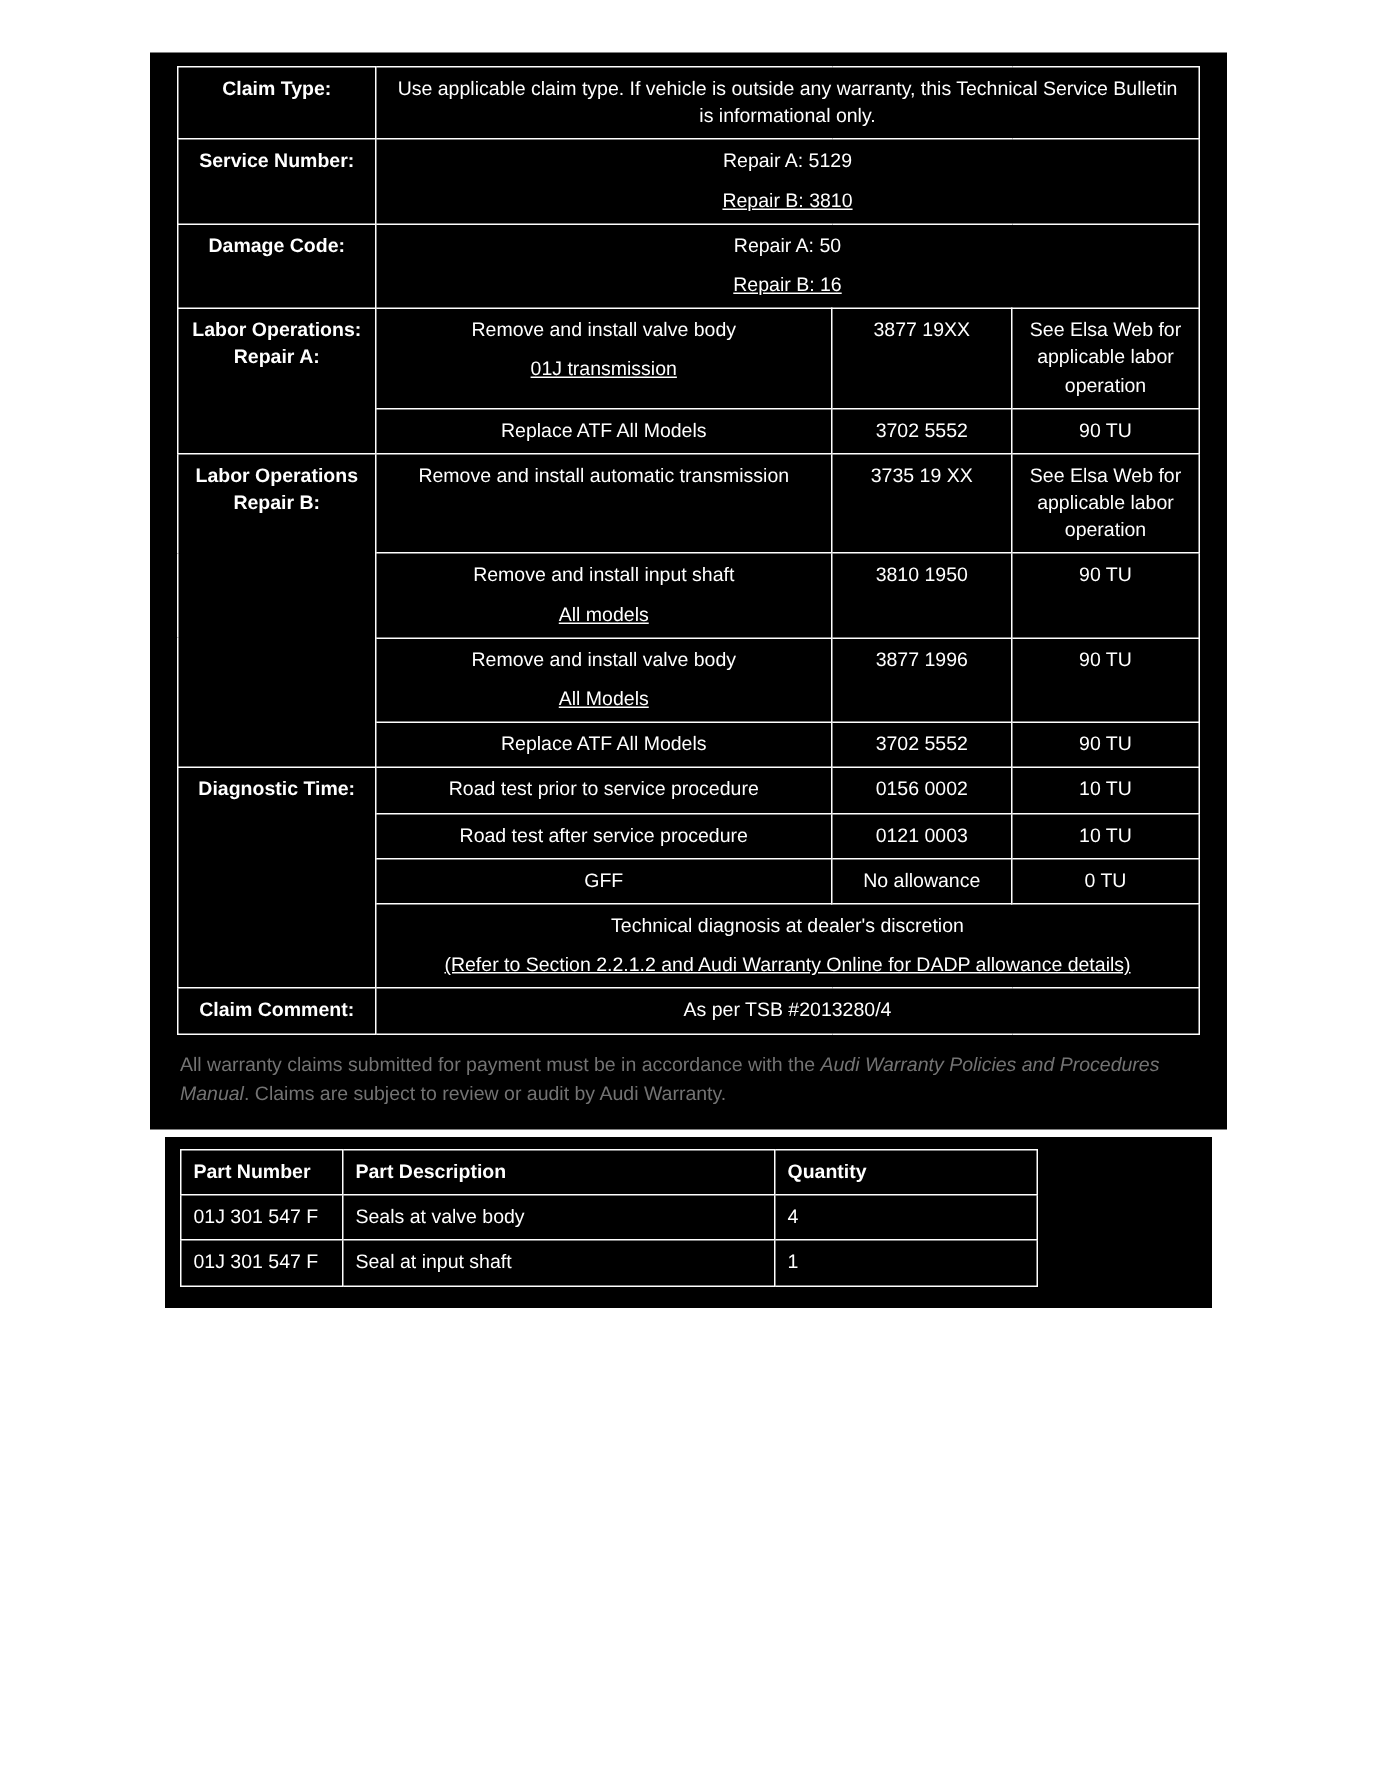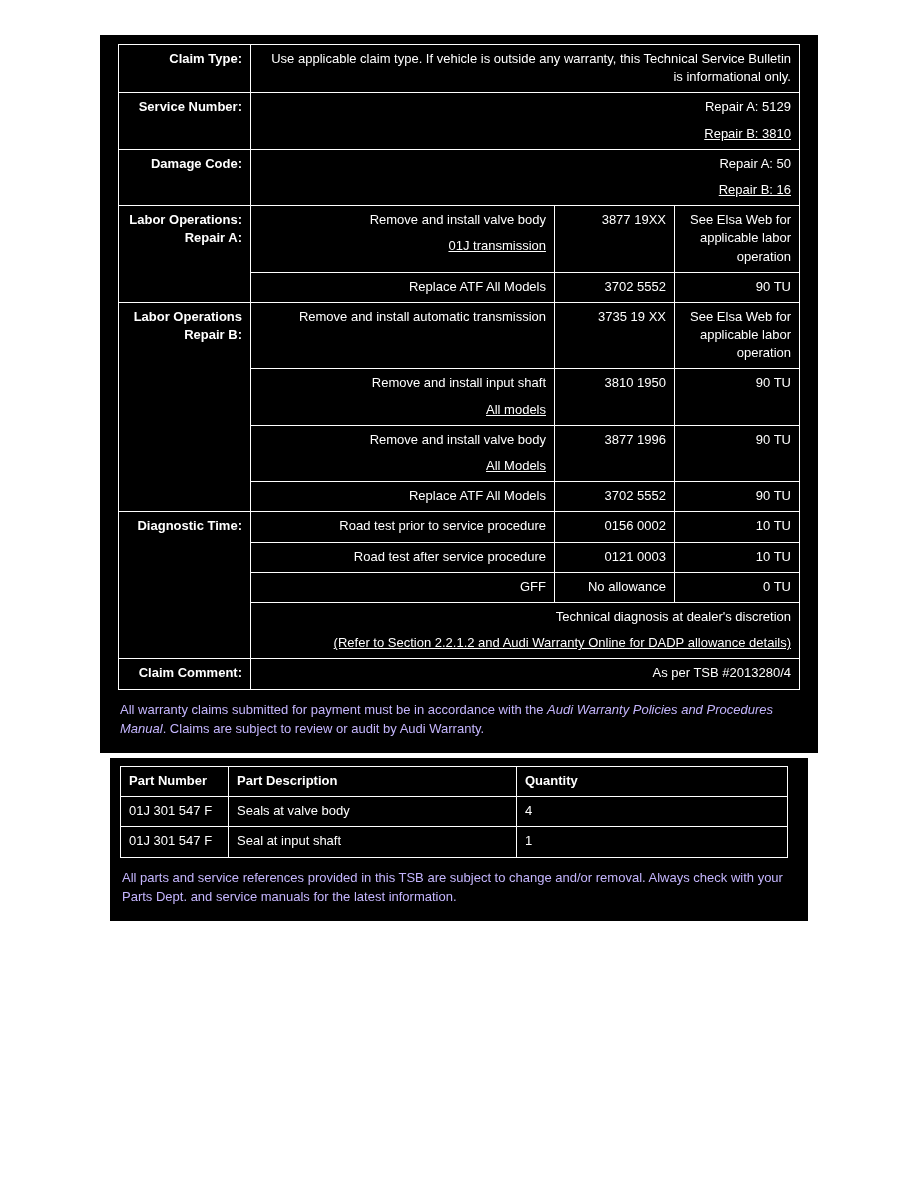--- a/index.html
+++ b/index.html
@@ -38,56 +38,56 @@
     width: 100%;
     table-layout: fixed;
   }
   table.grid td, table.grid th {
     border: 1px solid #ffffff;
     padding: 5px 8px 6px 8px;
     vertical-align: top;
     font-size: 13px;
     line-height: 1.4;
     color: #ffffff;
-    text-align: right;
+    text-align: center;
     overflow: hidden;
   }
   td.label, th {
     font-weight: bold;
   }
   .ln + .ln {
     margin-top: 8px;
     text-decoration: underline;
   }
   .c-label  { width: 132px; }
   .c-desc   { width: 304px; }
   .c-code   { width: 120px; }
   .c-allow  { width: auto; }
   table.parts {
     border-collapse: collapse;
-    width: 668px;
+    width: 572px;
     table-layout: fixed;
   }
   table.parts td, table.parts th {
     border: 1px solid #ffffff;
     padding: 5px 8px 6px 8px;
     font-size: 13px;
     line-height: 1.4;
     color: #ffffff;
     text-align: left;
     vertical-align: top;
   }
   .cp-num  { width: 108px; }
   .cp-desc { width: 288px; }
   .cp-qty  { width: auto; }
   .footnote {
     margin: 10px 2px 0 2px;
     font-size: 13px;
     line-height: 1.5;
-    color: #c4b5fd;
+    color: #737373;
   }
   .footnote i { font-style: italic; }
 </style>
 </head>
 <body>
 
 <div class="page">
 
   <section class="panel panel-warranty">
     <table class="grid">
@@ -222,16 +222,15 @@
           <td>4</td>
         </tr>
         <tr>
           <td>01J 301 547 F</td>
           <td>Seal at input shaft</td>
           <td>1</td>
         </tr>
       </tbody>
     </table>
 
-    <p class="footnote">All parts and service references provided in this TSB are subject to change and/or removal. Always check with your Parts Dept. and service manuals for the latest information.</p>
   </section>
 
 </div>
 
 </body></html>

